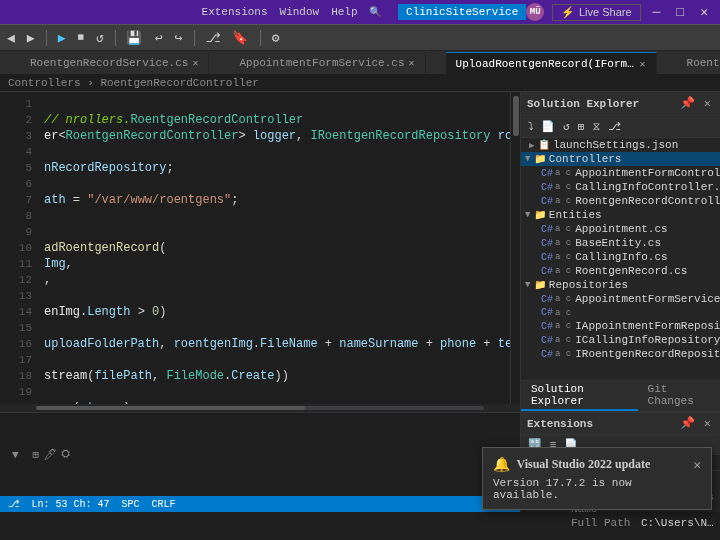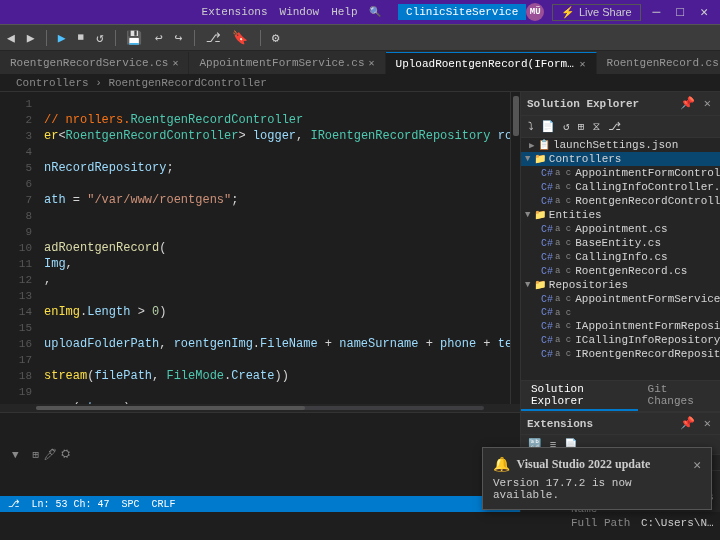--- a/index.html
+++ b/index.html
@@ -116,39 +116,40 @@
       padding: 2px 10px;
       font-size: 11px;
       color: #969696;
       background: #2d2d2d;
       border-right: 1px solid #252526;
       cursor: pointer;
       white-space: nowrap;
       display: flex;
       align-items: center;
       gap: 4px;
+      margin-left: 20px;
     }
     .editor-tab.active {
       background: #1e1e1e;
       color: #ffffff;
       border-top: 1px solid #007acc;
     }
     .tab-close {
       font-size: 10px;
       color: #969696;
       cursor: pointer;
     }
 
     
     #breadcrumb-bar {
       background: #1e1e1e;
       height: 18px;
       display: flex;
       align-items: center;
-      padding: 0 16px;
+      padding: 0 8px;
       font-size: 11px;
       color: #888;
       border-bottom: 1px solid #333;
     }
 
     
     #editor-area {
       flex: 1;
       background: #1e1e1e;
       overflow: hidden;
@@ -176,27 +177,27 @@
     #code-content {
       flex: 1;
       padding: 4px 8px;
       line-height: 16px;
       font-size: 12px;
       overflow: hidden;
       white-space: pre;
     }
 
     
-    .kw { color: #fde047; }
+    .kw { color: #e5e5e5; }
     .str { color: #ce9178; }
     .type { color: #4ec9b0; }
     .method { color: #dcdcaa; }
     .var { color: #9cdcfe; }
     .num { color: #b5cea8; }
-    .comment { color: #f97316; }
+    .comment { color: #84cc16; font-style: italic; }
 
     
     #scroll-indicator {
       width: 10px;
       background: #1e1e1e;
       border-left: 1px solid #333;
     }
     .scroll-thumb {
       width: 6px;
       height: 40px;

